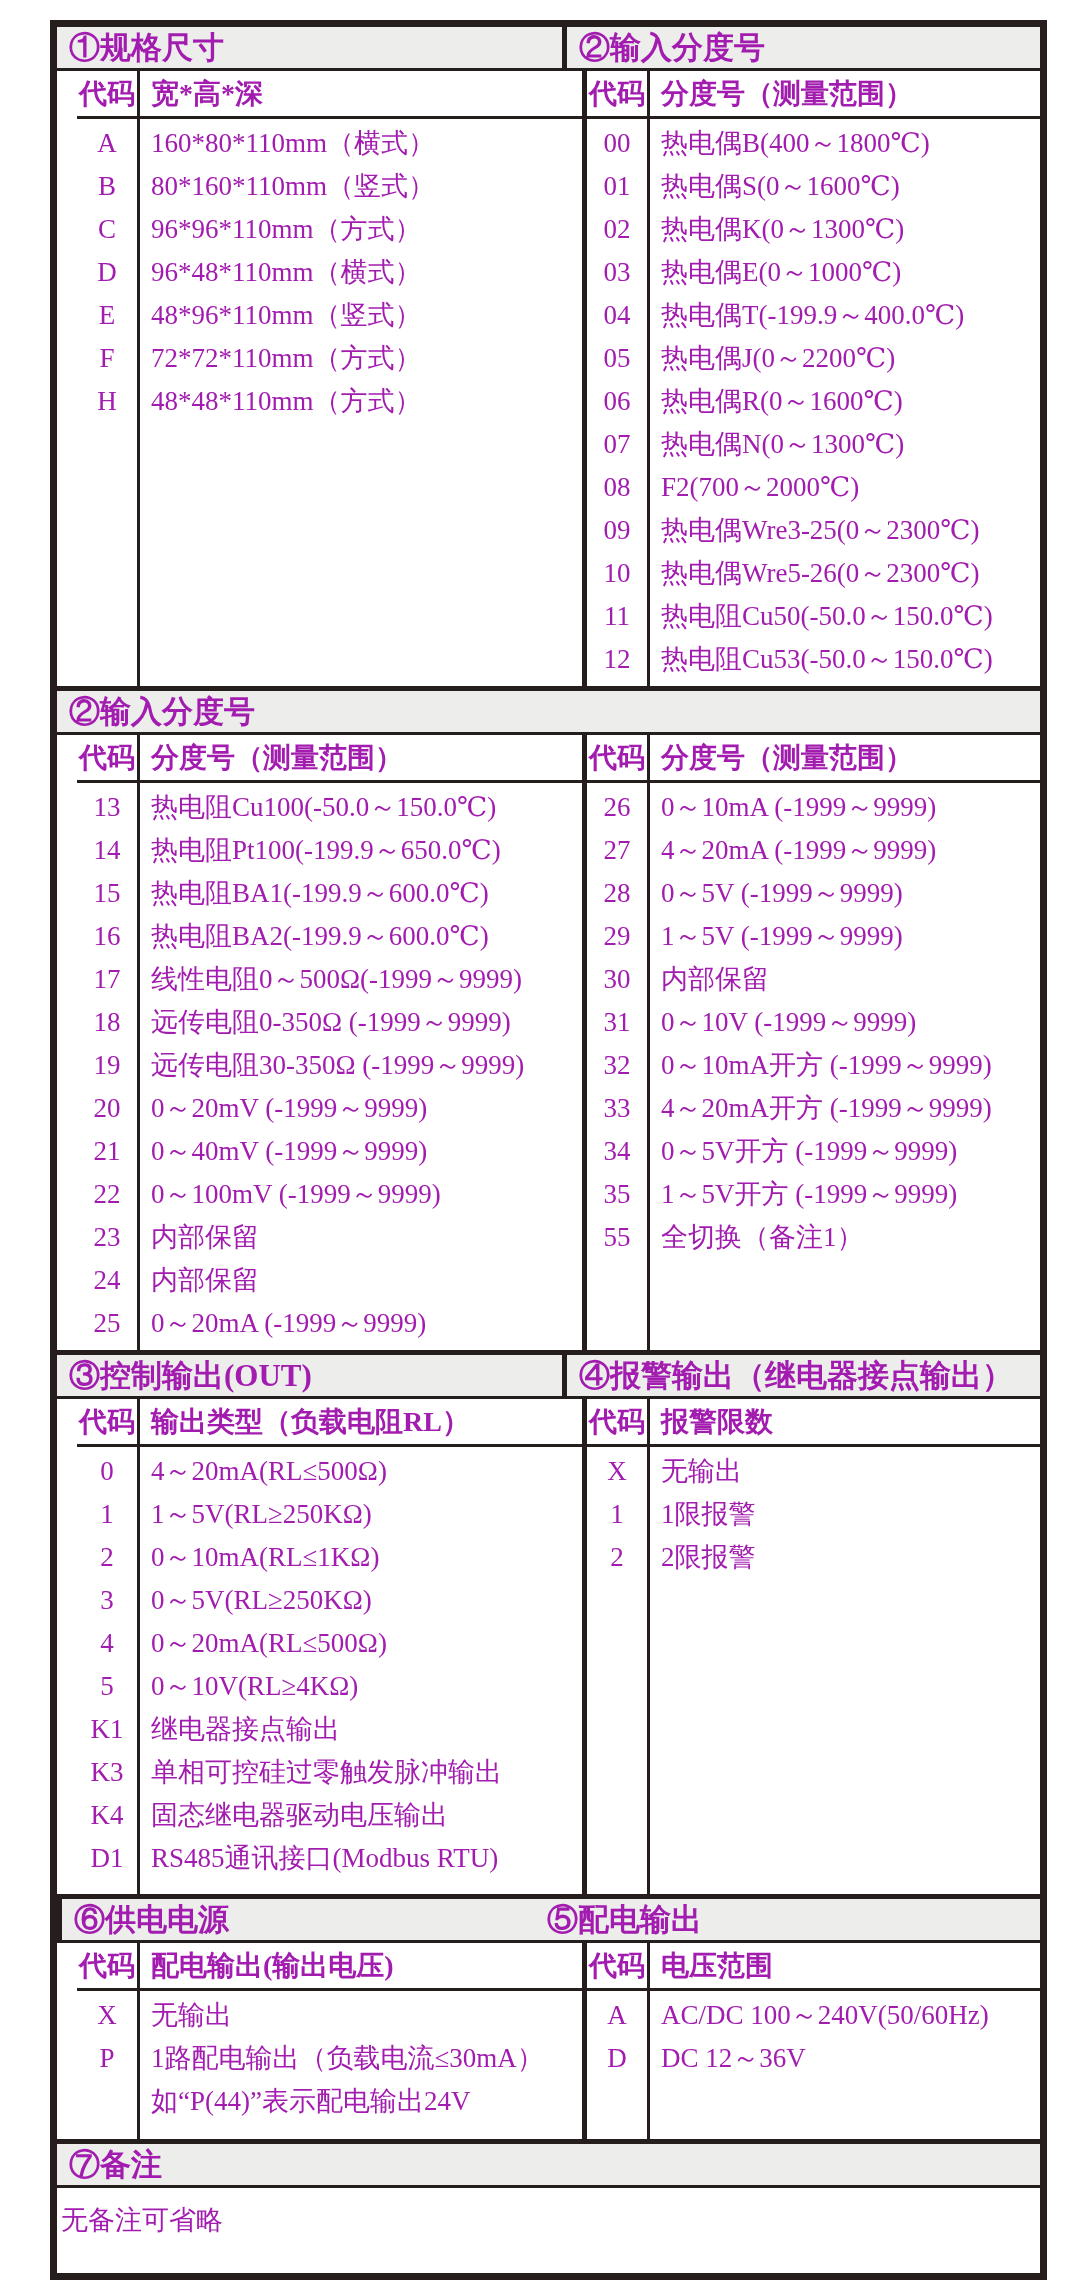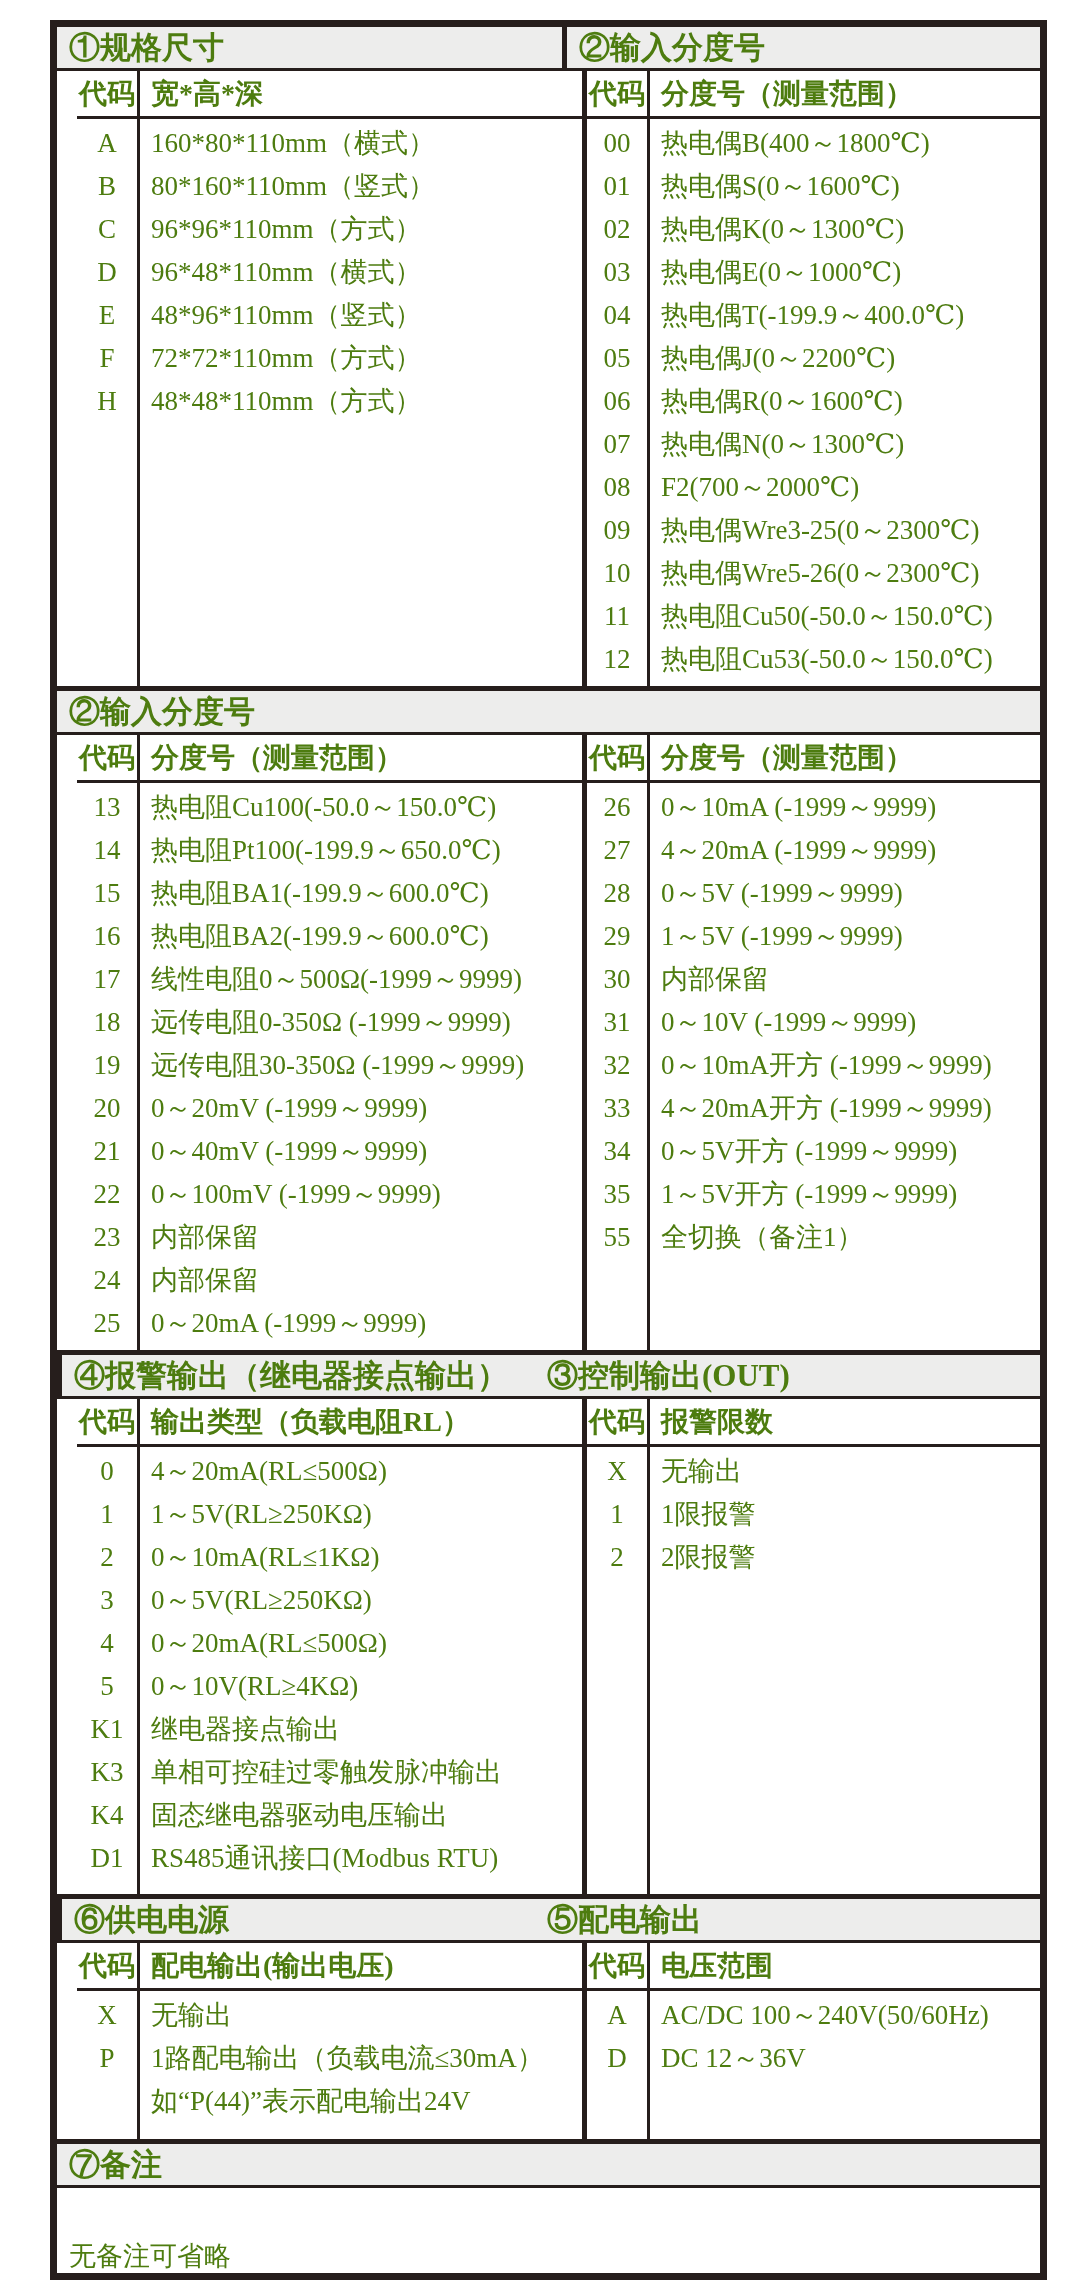--- a/index.html
+++ b/index.html
@@ -1,20 +1,20 @@
 <!DOCTYPE html>
 <html><head>
 <meta charset="utf-8">
 <style>
   * { margin:0; padding:0; box-sizing:border-box; }
   html,body { background:#ffffff; }
   .page {
     position:relative; width:1008px; height:2295px; background:#ffffff;
     font-family:"Liberation Serif","DejaVu Serif",serif;
-    color:#4d7c0f;
+    color:#a21caf;
     border-radius:9px;
   }
   .panel {
     position:absolute; left:50px; top:20px; width:997px; height:2260px;
     border:7px solid #261e1c; background:#ffffff;
   }
   .band {
     height:44px; background:#ededec; border-bottom:3px solid #261e1c;
     display:flex; align-items:stretch; font-weight:bold; font-size:31px;
   }
@@ -32,21 +32,21 @@
   }
   .subrow {
     height:48px; border-bottom:3px solid #261e1c;
     display:flex; align-items:center; font-size:28px; font-weight:bold;
   }
   .code { width:60px; flex:none; text-align:center; }
   .desc { flex:1; margin-left:3px; padding-left:11px; min-width:0; white-space:pre; overflow:hidden; }
   .rows { padding-top:3px; }
   .trow { display:flex; line-height:43px; font-size:27px; }
   .trow .code { line-height:43px; }
-  .note-row { height:63px; display:flex; align-items:center; padding-left:12px; font-size:27px;margin-top:36px; }
+  .note-row { height:63px; display:flex; align-items:center; padding-left:4px; font-size:27px; }
 </style>
 </head>
 <body>
 
 <div class="page">
   <div class="panel">
 
     <div class="band split">
       <div class="bcell left">①规格尺寸</div>
       <div class="bcell right">②输入分度号</div>
@@ -308,22 +308,22 @@
             <div class="trow">
               <div class="code">55</div>
               <div class="desc">全切换（备注1）</div>
             </div>
           </div>
       </div>
     </div>
 
     <div class="sdiv"></div>
     <div class="band split">
+      <div class="bcell left">③控制输出(OUT)</div>
       <div class="bcell right">④报警输出（继电器接点输出）</div>
-      <div class="bcell left">③控制输出(OUT)</div>
     </div>
     <div class="body split h490">
       <div class="half left">
         <div class="subrow">
           <div class="code">代码</div>
           <div class="desc">输出类型（负载电阻RL）</div>
         </div>
         <div class="rows">
 
             <div class="trow">

